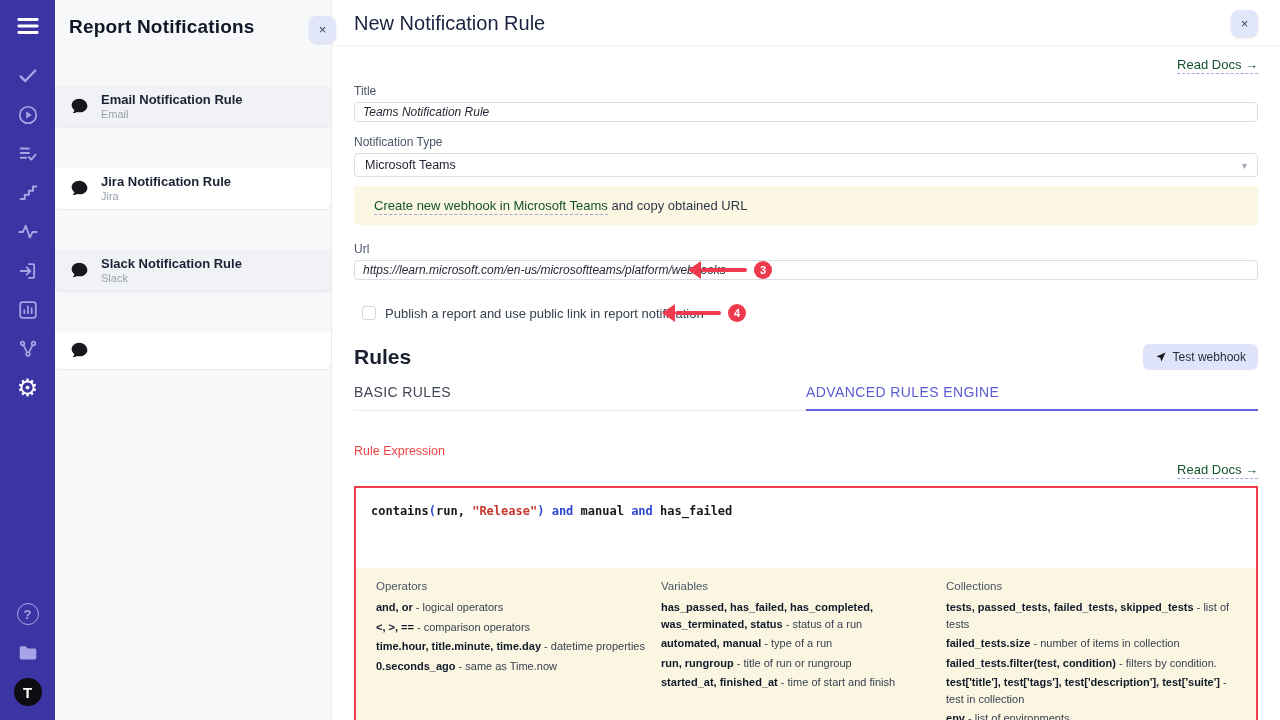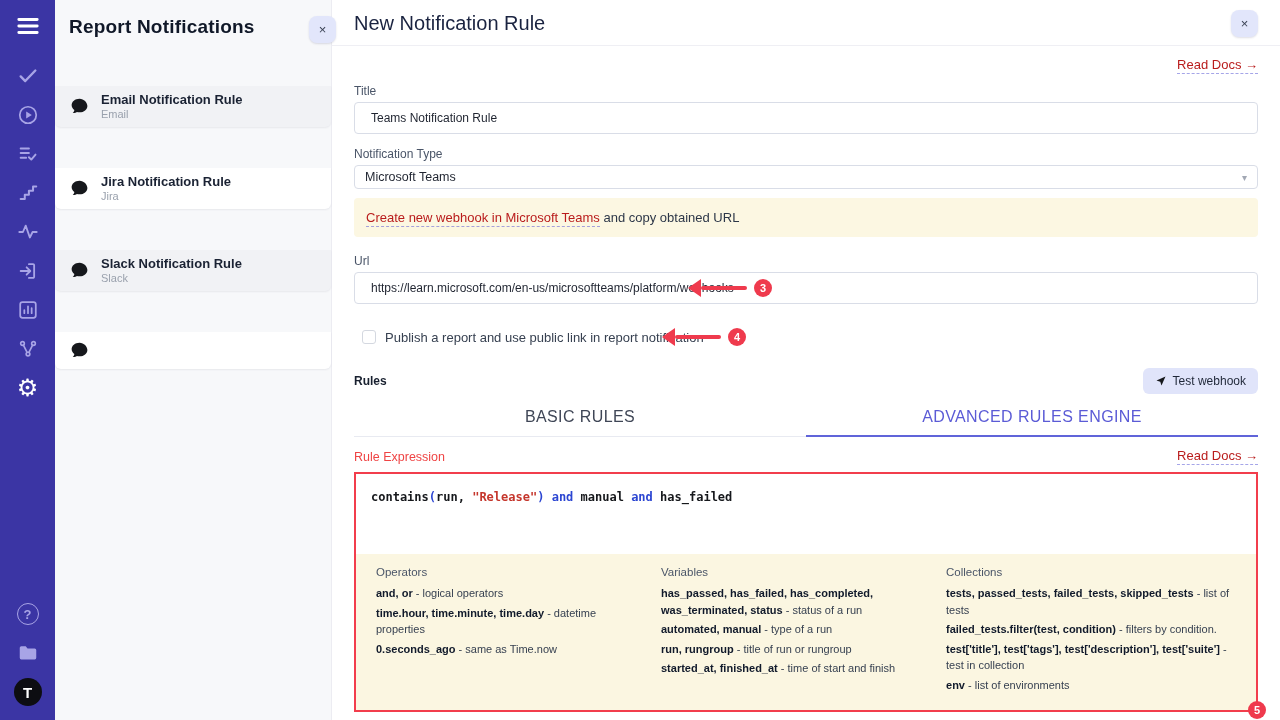--- a/index.html
+++ b/index.html
@@ -31,46 +31,46 @@
   .card-title { font-size:13px; font-weight:700; color:#1a2233; }
   .card-sub { font-size:11px; color:#9aa1ad; }
 
   
   .main { flex:1; height:720px; background:#fff; display:flex; flex-direction:column; }
   .main-head { display:flex; justify-content:space-between; align-items:center; padding:10px 22px 8px; border-bottom:1px solid #efeff4; }
   .main-title { font-size:20px; font-weight:400; color:#1a2340; }
   .content { padding:0 22px; position:relative; }
 
   .docs-row { text-align:right; margin-top:9px; height:16px; }
-  .link { color:#b91c1c; font-size:13px; text-decoration:none; cursor:pointer; }
+  .link { color:#14532d; font-size:13px; text-decoration:none; cursor:pointer;margin-top:40px; }
   .dashed { border-bottom:1px dashed rgba(91,91,214,.55); padding-bottom:1px; }
 
   .field-label { display:block; font-size:12px; color:#4a5568; margin:13px 0 4px; }
-  .text-input { width:100%; height:32px; border:1px solid #d9dde7; border-radius:4px; padding:0 16px; font-size:12px; color:#1f2430; font-family:"Liberation Sans", sans-serif; background:#fff; }
+  .text-input { width:100%; height:20px; border:1px solid #d9dde7; border-radius:4px; padding:0 8px; font-size:12px; color:#1f2430; font-family:"Liberation Sans", sans-serif; background:#fff;font-style:italic; }
   .select { height:24px; border:1px solid #d9dde7; border-radius:4px; padding:0 10px; font-size:12.5px; color:#1f2430; background:#fff; display:flex; align-items:center; justify-content:space-between; cursor:pointer; }
   .caret { color:#a2a8b4; font-size:10px; }
 
-  .info-box { margin-top:9px; background:#fcf7e2; border-radius:4px; padding:12px 12px; font-size:13px; color:#2d3748; }
+  .info-box { margin-top:9px; background:#fcf7e2; border-radius:4px; padding:12px 20px; font-size:13px; color:#2d3748; }
 
   .input-wrap { position:relative; }
   .annot { position:absolute; display:flex; align-items:center; gap:7px; top:50%; transform:translateY(-50%); pointer-events:none; }
   .arrow { position:relative; width:46px; height:4.5px; background:#ef3a4d; border-radius:2px; margin-left:13px; }
   .arrow::before { content:""; position:absolute; left:-13px; top:50%; transform:translateY(-50%); width:0; height:0; border-top:9px solid transparent; border-bottom:9px solid transparent; border-right:13px solid #ef3a4d; }
   .badge { width:18px; height:18px; border-radius:50%; background:#ef3a4d; color:#fff; font-size:11px; font-weight:700; display:flex; align-items:center; justify-content:center; flex-shrink:0; }
 
   .check-row { margin-top:24px; display:flex; align-items:center; gap:9px; position:relative; padding-left:8px; height:18px; }
   .checkbox { width:14px; height:14px; border:1px solid #d4d8e0; border-radius:3px; background:#fff; cursor:pointer; flex-shrink:0; }
   .check-label { font-size:13px; color:#374151; }
 
   .rules-head { margin-top:22px; display:flex; justify-content:space-between; align-items:center; }
-  .rules-title { font-size:12px; font-weight:700; color:#18202f; }
+  .rules-title { font-size:21px; font-weight:700; color:#18202f; }
   .lav-btn { background:#e0e4fa; border:none; border-radius:6px; padding:6px 12px; font-size:12px; color:#1f2738; font-family:"Liberation Sans", sans-serif; cursor:pointer; display:inline-flex; align-items:center; gap:6px; }
 
   .tabs { margin-top:6px; display:flex; border-bottom:1px solid #e8eaf1; }
-  .tab { flex:1; text-align:center; padding:8px 0 9px; font-size:16px; letter-spacing:.4px; color:#3f4656; cursor:pointer; }
+  .tab { flex:1; padding:8px 0 9px; font-size:14px; letter-spacing:.4px; color:#3f4656; cursor:pointer; }
   .tab.active { color:#5b5bd6; border-bottom:2px solid #6064d9; margin-bottom:-1px; }
 
   .expr-row { margin-top:11px; display:flex; justify-content:space-between; align-items:center; }
   .expr-label { font-size:12.5px; color:#ef4444; }
 
   .red-box { margin-top:7px; border:2px solid #f23d4c; position:relative; }
   .editor { background:#fff; height:80px; padding:13px 15px; cursor:text; }
   .code { font-family:"DejaVu Sans Mono", monospace; font-size:12px; font-weight:700; color:#16181c; white-space:pre; }
   .tk-plain { color:#16181c; } .tk-paren { color:#2c46d2; } .tk-string { color:#c5362c; } .tk-keyword { color:#2c46d2; }
 
@@ -273,33 +273,35 @@
     </div>
 
     <div class="red-box">
       <div class="editor">
         <code class="code" id="code-line"><span class="tk-plain">contains</span><span class="tk-paren">(</span><span class="tk-plain">run, </span><span class="tk-string">"Release"</span><span class="tk-paren">)</span><span class="tk-plain"> </span><span class="tk-keyword">and</span><span class="tk-plain"> manual </span><span class="tk-keyword">and</span><span class="tk-plain"> has_failed</span></code>
       </div>
       <div class="help" id="help-grid">
           <div class="help-col">
             <div class="help-header">Operators</div>
             <div class="help-row"><span class="hb">and, or</span><span> - logical operators</span></div>
-            <div class="help-row"><span class="hb">time.hour, time.minute, time.day</span><span> - datetime properties</span></div>
+            <div class="help-row"><span class="hb">&lt;, &gt;, ==</span><span> - comparison operators</span></div>
+            <div class="help-row"><span class="hb">time.hour, title.minute, time.day</span><span> - datetime properties</span></div>
             <div class="help-row"><span class="hb">0.seconds_ago</span><span> - same as Time.now</span></div>
           </div>
           <div class="help-col">
             <div class="help-header">Variables</div>
             <div class="help-row"><span class="hb">has_passed, has_failed, has_completed, was_terminated, status</span><span> - status of a run</span></div>
             <div class="help-row"><span class="hb">automated, manual</span><span> - type of a run</span></div>
             <div class="help-row"><span class="hb">run, rungroup</span><span> - title of run or rungroup</span></div>
             <div class="help-row"><span class="hb">started_at, finished_at</span><span> - time of start and finish</span></div>
           </div>
           <div class="help-col">
             <div class="help-header">Collections</div>
             <div class="help-row"><span class="hb">tests, passed_tests, failed_tests, skipped_tests</span><span> - list of tests</span></div>
+            <div class="help-row"><span class="hb">failed_tests.size</span><span> - number of items in collection</span></div>
             <div class="help-row"><span class="hb">failed_tests.filter(test, condition)</span><span> - filters by condition.</span></div>
             <div class="help-row"><span class="hb">test['title'], test['tags'], test['description'], test['suite']</span><span> - test in collection</span></div>
             <div class="help-row"><span class="hb">env</span><span> - list of environments</span></div>
           </div>
         </div>
       <div class="badge badge-corner">5</div>
     </div>
 
     
   </div>

